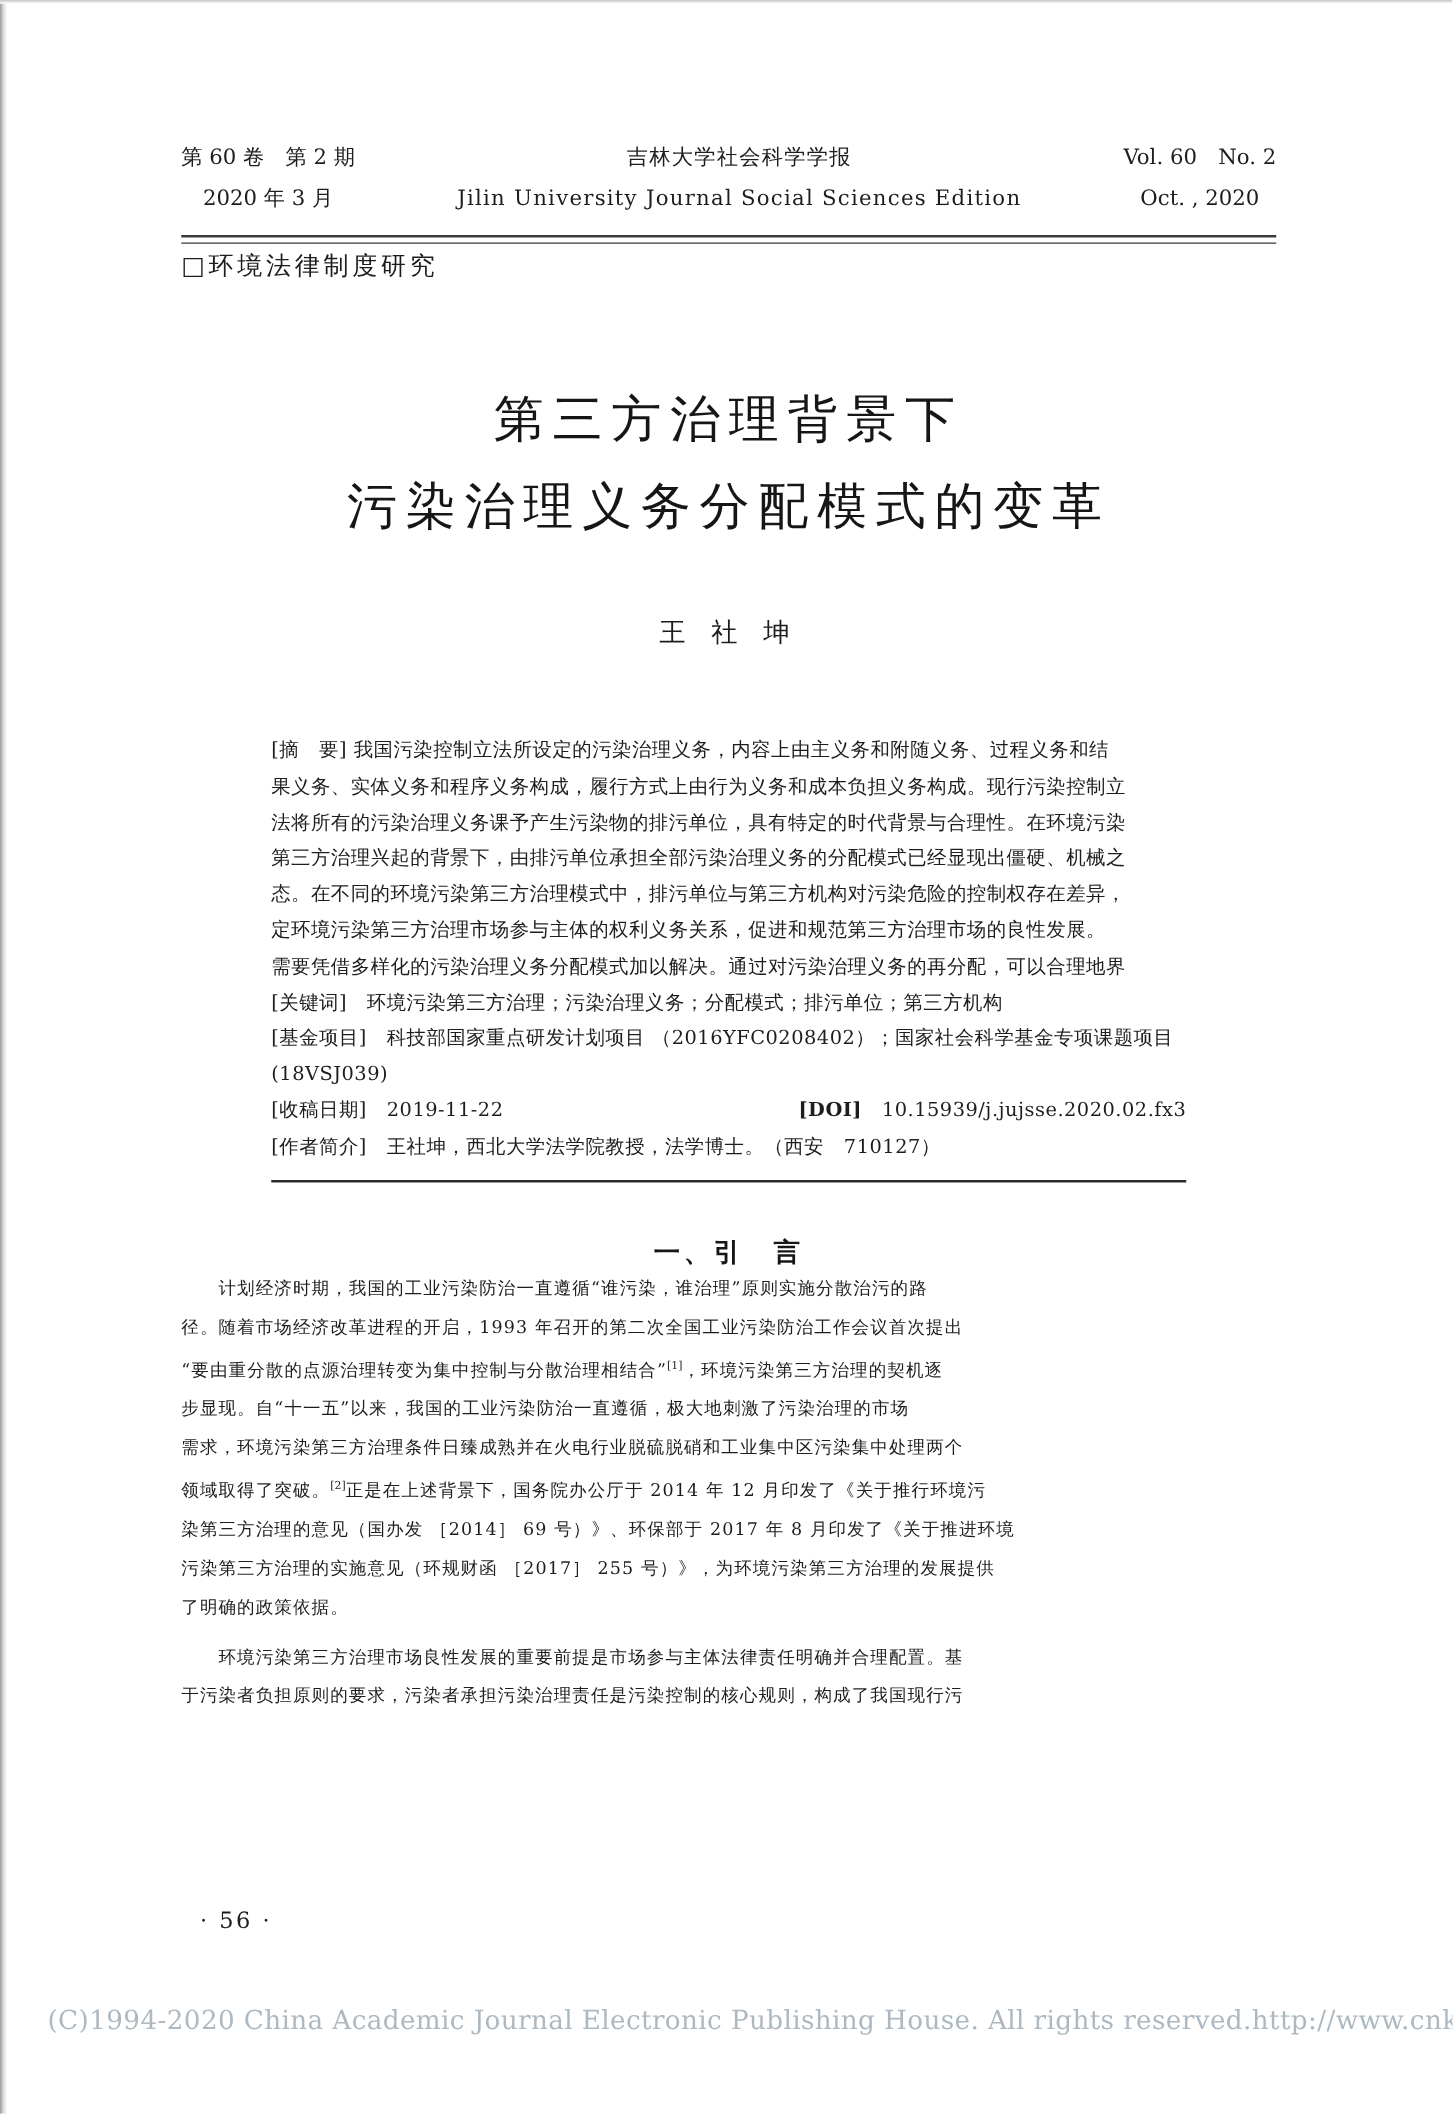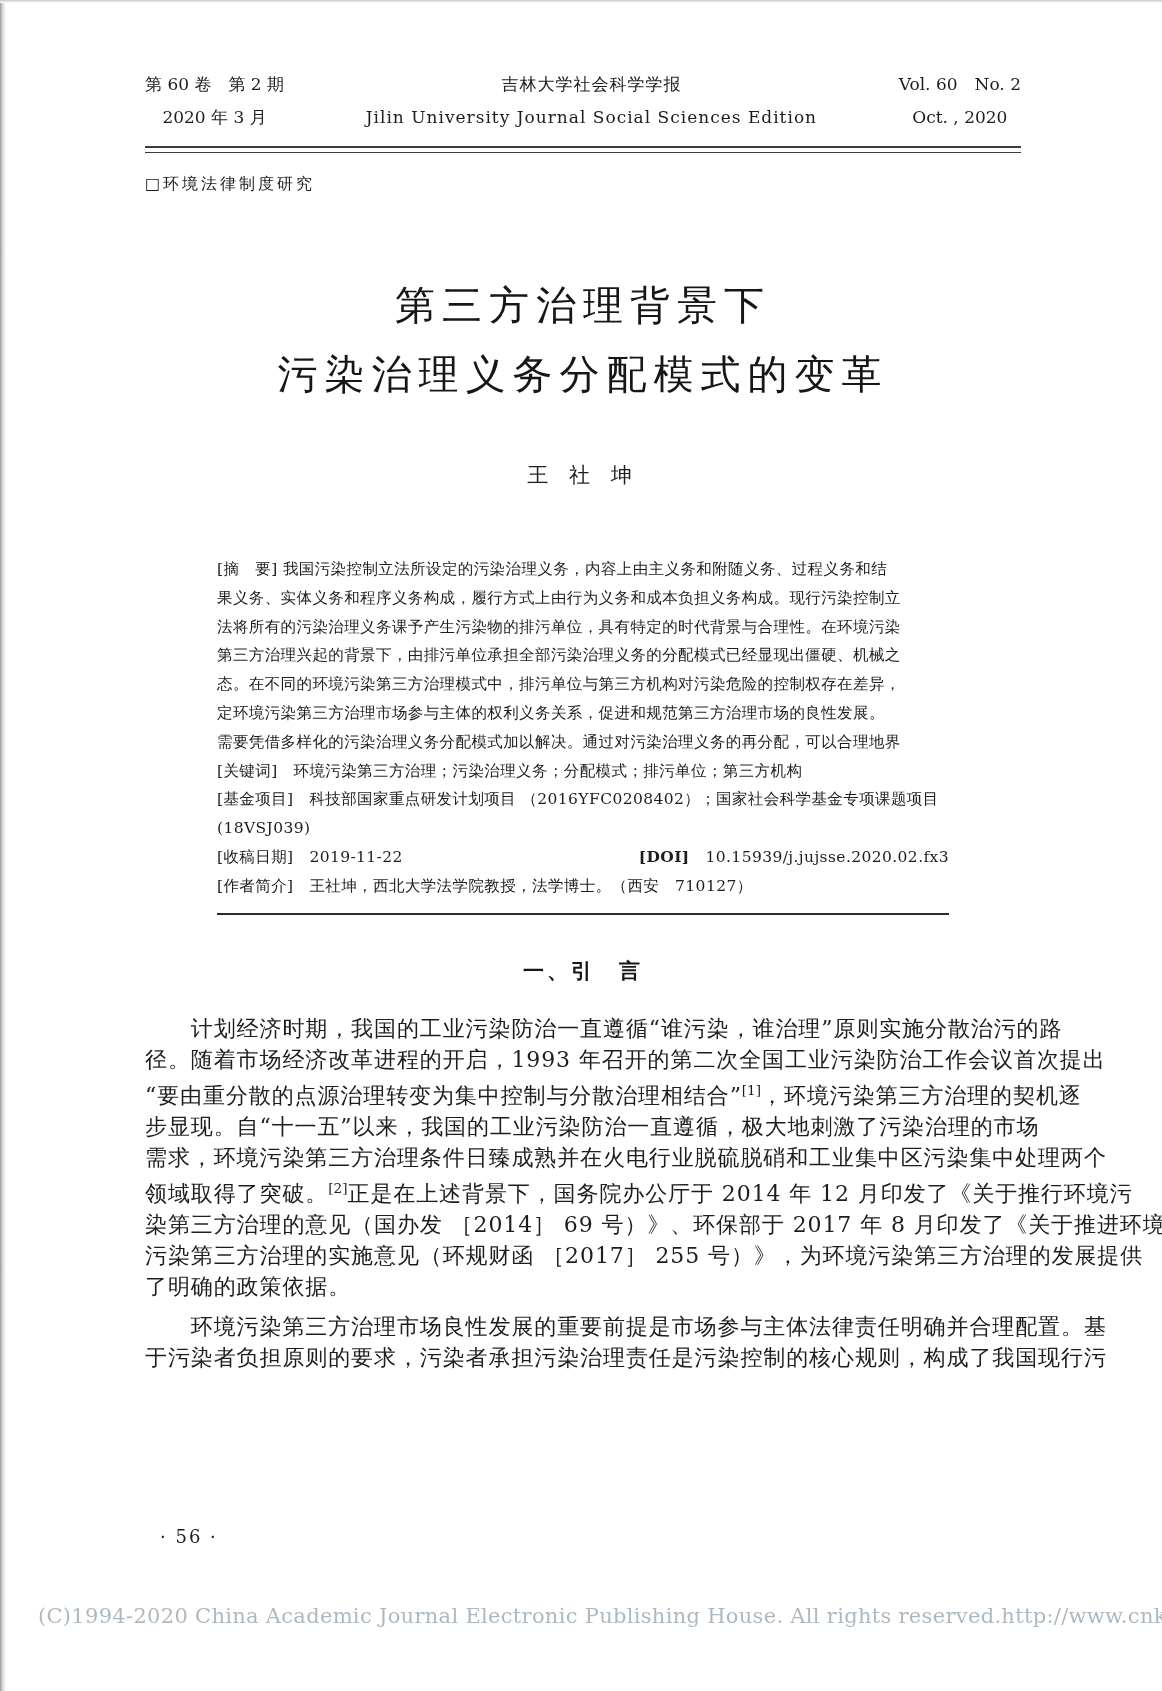--- a/index.html
+++ b/index.html
@@ -17,31 +17,31 @@
   }
   .scan-edge-top{
     position:absolute;left:0;top:0;width:1162px;height:3px;
     background:linear-gradient(to bottom,#c7c7c7,#ffffff);
   }
   .content{
     position:absolute;left:145px;top:0;width:876px;
   }
   
   .journal-header{
-    margin-top:68px;
+    margin-top:110px;
     display:flex;justify-content:space-between;align-items:flex-start;
     font-size:17px;line-height:33px;
   }
   .jh-col{text-align:center;white-space:nowrap;}
   .jh-col.center{letter-spacing:1px;}
   .rule-double{
     margin-top:12px;height:4px;
     border-top:2px solid #3b3b3b;border-bottom:1px solid #3b3b3b;
   }
-  .column-label{margin-top:21px;font-size:16px;letter-spacing:3px;}
+  .column-label{margin-top:4px;font-size:20px;letter-spacing:3px;}
   
   .title{
     text-align:center;font-size:40px;letter-spacing:7px;
     line-height:69px;margin-top:76px;color:#161616;
   }
   .author{
     text-align:center;font-size:21px;letter-spacing:7px;margin-top:52px;
   }
   
   .abstract-block{
@@ -55,21 +55,21 @@
   .divider{
     width:732px;margin:8px auto 0 auto;
     border-top:2px solid #2c2c2c;
   }
   
   .section-heading{
     text-align:center;font-size:21px;font-weight:bold;
     letter-spacing:3px;margin-top:42px;color:#161616;
   }
   .body-text{
-    margin-top:28px;font-size:22px;line-height:31px;letter-spacing:0.9px;
+    font-size:14px;line-height:31px;letter-spacing:0.9px;
   }
   .para2{margin-top:9px;}
   sup{font-size:0.62em;vertical-align:super;letter-spacing:0;}
   .page-number{
     position:absolute;left:160px;top:1526px;font-size:18px;letter-spacing:2px;
   }
   .scan-footer{
     position:absolute;left:38px;top:1604px;width:1094px;
     display:flex;justify-content:space-between;
     color:#adb9c2;font-size:21px;letter-spacing:0.3px;white-space:nowrap;

